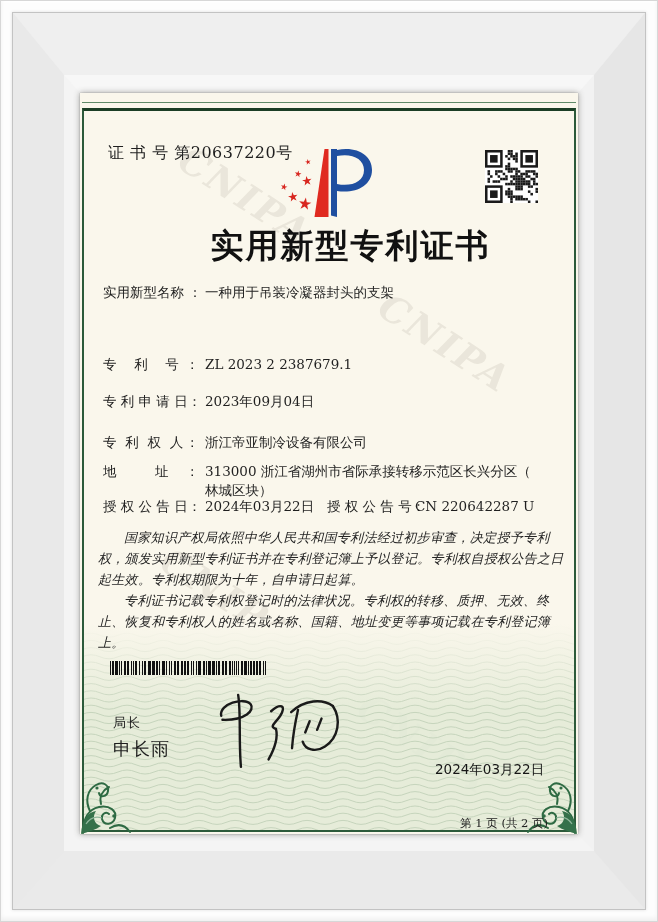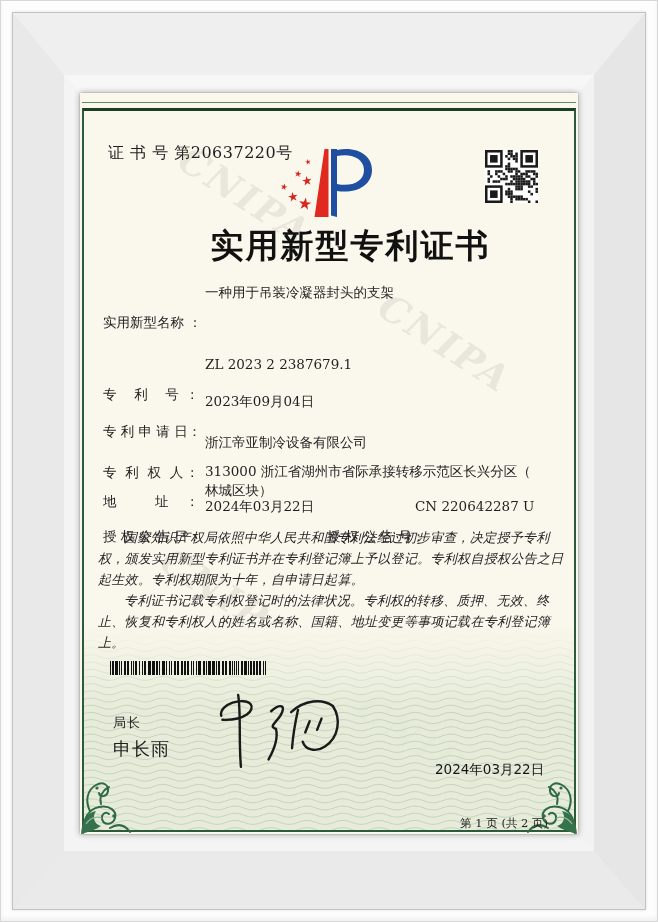--- a/index.html
+++ b/index.html
@@ -38,21 +38,21 @@
   .orn.left{left:0;} .orn.right{right:0;transform:scaleX(-1);}
   
   .cert-no{position:absolute;left:28px;top:50px;font-size:16px;letter-spacing:.5px;}
   .logo{position:absolute;left:198px;top:50px;width:100px;height:76px;}
   .qr{position:absolute;left:405px;top:57px;width:53px;height:53px;}
   .title{position:absolute;left:0;right:0;top:131px;text-align:center;
          font-size:33px;font-weight:700;letter-spacing:2px;color:#111;margin-left:43px;}
   
   .row{position:absolute;left:23px;font-size:13.5px;line-height:18.5px;white-space:nowrap;}
   .lbl{display:inline-block;width:96px;text-align:justify;text-align-last:justify;
-       text-justify:inter-word;vertical-align:top;margin-right:6px;margin-top:30px;}
+       text-justify:inter-word;vertical-align:top;margin-right:6px;}
   .lbl.narrow{width:82px;}
   .val{display:inline-block;vertical-align:top;white-space:pre-line;}
   .r1{top:190px;} .r2{top:226px;} .r3{top:262px;} .r4{top:299px;}
   .r5{top:340px;} .r6{top:369px;}
   .r7wrap{position:absolute;left:0;right:0;top:405px;height:20px;}
   .r7wrap .grp1{position:absolute;left:23px;font-size:13.5px;white-space:nowrap;}
   .r7wrap .g2{position:absolute;left:247px;font-size:13.5px;white-space:nowrap;}
   
   .paras{position:absolute;left:18px;right:14px;top:434px;
          font-size:13px;line-height:21px;font-style:italic;letter-spacing:.3px;color:#242424;}

